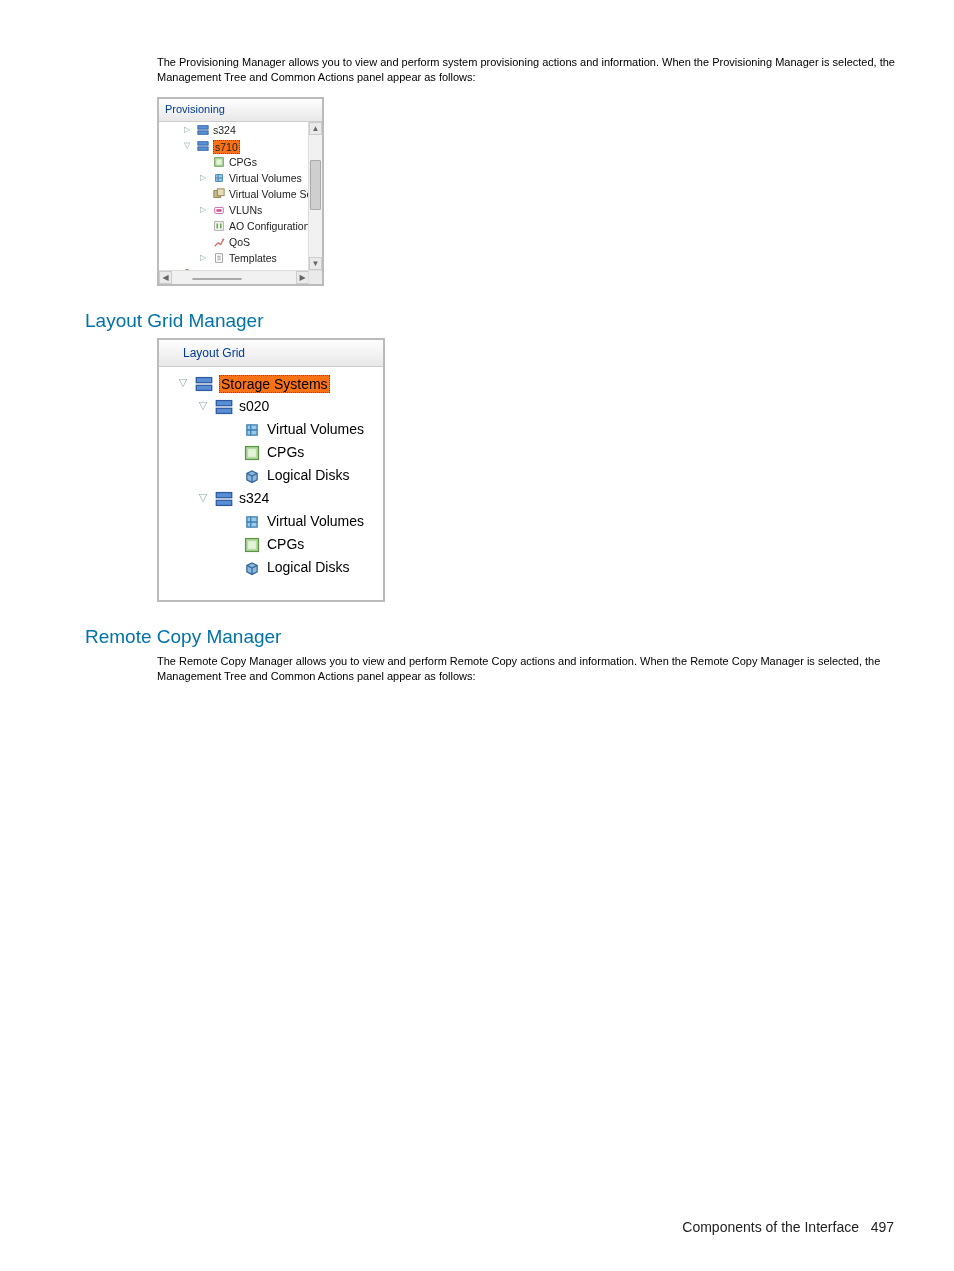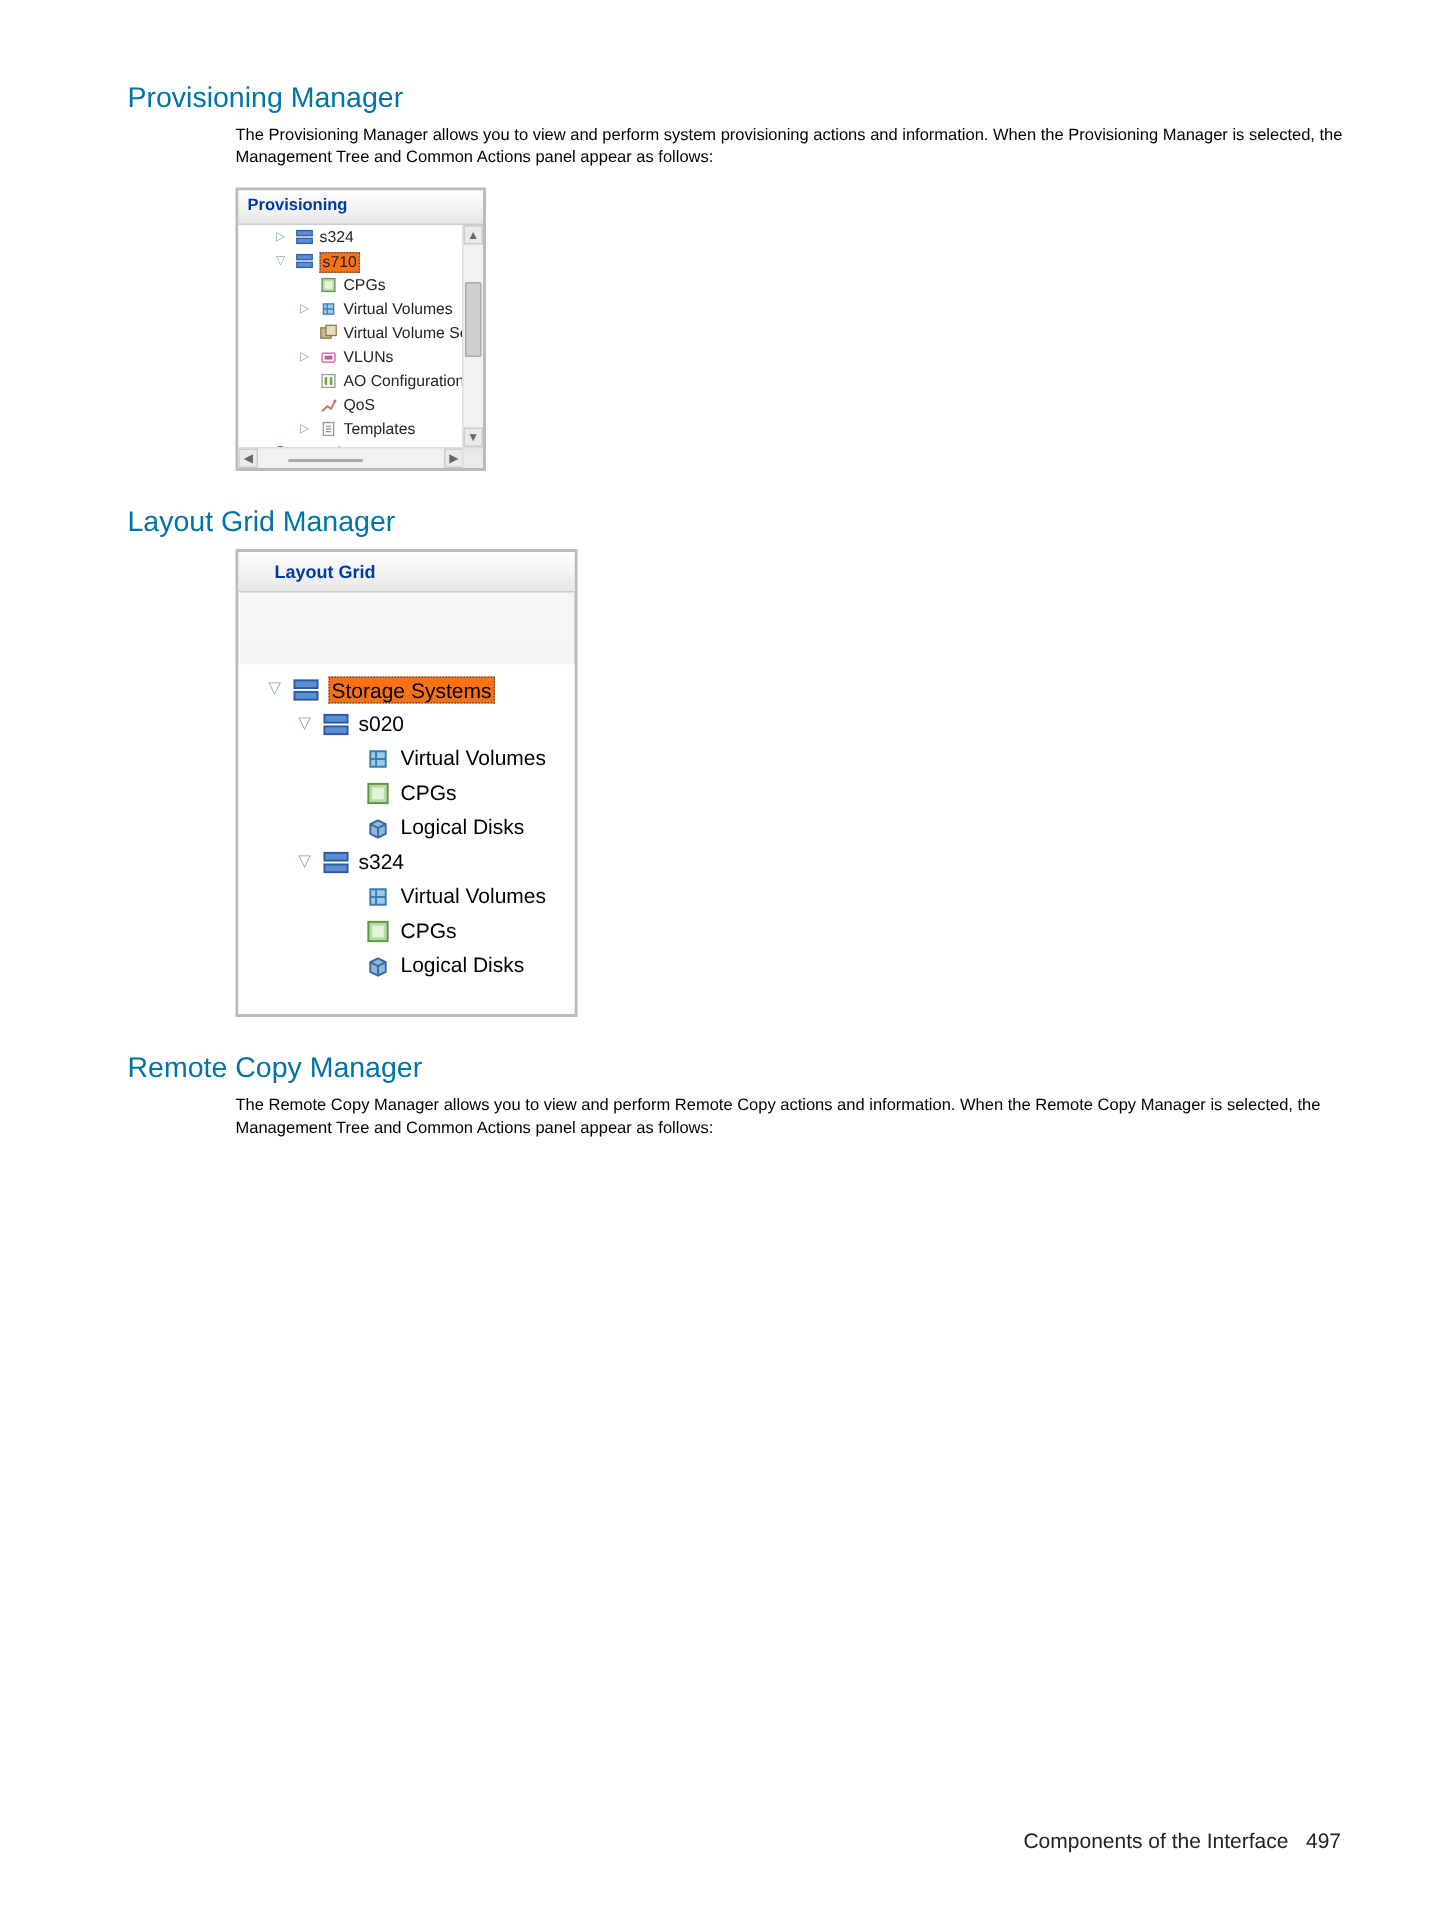--- a/index.html
+++ b/index.html
@@ -32,21 +32,21 @@
   .panel {
     margin: 0 0 24px 72px;
     border: 2px solid #bbb;
     background: linear-gradient(#f7f7f7,#eeeeee);
     box-shadow: inset 1px 1px 0 #fff;
     font-family: Tahoma, Arial, sans-serif;
     position: relative;
   }
   .panel-title {
     color: #003a9d;
-    font-weight: bold;
+    font-weight: normal;
     padding: 4px 6px 6px 6px;
     border-bottom: 1px solid #ccc;
     background: linear-gradient(#fefefe,#e8e8e8);
   }
   .panel-body {
     padding: 4px 2px 2px 2px;
     background: #fff;
   }
   .tree-row {
     display: flex;
@@ -133,21 +133,21 @@
     background:#cfcfcf; border:1px solid #aaa; border-radius:1px;
   }
   .panel-small .corner {
     position:absolute; right:0; bottom:0; width:13px; height:13px;
     background:#eaeaea; border-left:1px solid #ddd; border-top:1px solid #ddd;
   }
   .panel-large {
     width: 224px;
   }
   .panel-large .panel-title { font-size: 12px; padding:6px 24px; }
-  .panel-large .panel-body { padding: 8px 6px 18px 6px; margin-top: 48px; }
+  .panel-large .panel-body { padding: 8px 6px 18px 6px; }
   .footer {
     position: absolute;
     bottom: 36px;
     right: 60px;
     font-size: 14px;
     color: #222;
     font-family: "Segoe UI", Arial, sans-serif;
   }
   .indent-0{padding-left:6px;} .indent-1{padding-left:22px;} .indent-2{padding-left:38px;}
   .li-0{padding-left:10px;} .li-1{padding-left:30px;} .li-2{padding-left:58px;}
@@ -196,21 +196,20 @@
       </g>
     <g id="ico-ld">
         <path d="M3 10 L7 12 L11 10 L11 5 L7 3 L3 5 Z" fill="#8ab8e0" stroke="#3a6a9a"></path>
         <path d="M3 5 L7 7 L11 5 M7 7 L7 12" stroke="#3a6a9a" fill="none"></path>
       </g>
   </defs>
 </svg>
 
 <div class="page">
 
-  <h2 class="section-heading">Provisioning Manager</h2>
   <p class="body">The Provisioning Manager allows you to view and perform system provisioning actions and information. When the Provisioning Manager is selected, the Management Tree and Common Actions panel appear as follows:</p>
 
   <div class="panel panel-small">
     <div class="panel-title">Provisioning</div>
     <div class="panel-body" id="panel1-body">
       <div class="tree-row indent-1">
           <span class="toggle closed"></span>
           <span class="icon">
             <svg viewBox="0 0 14 14">
               <use href="#ico-system"></use>

